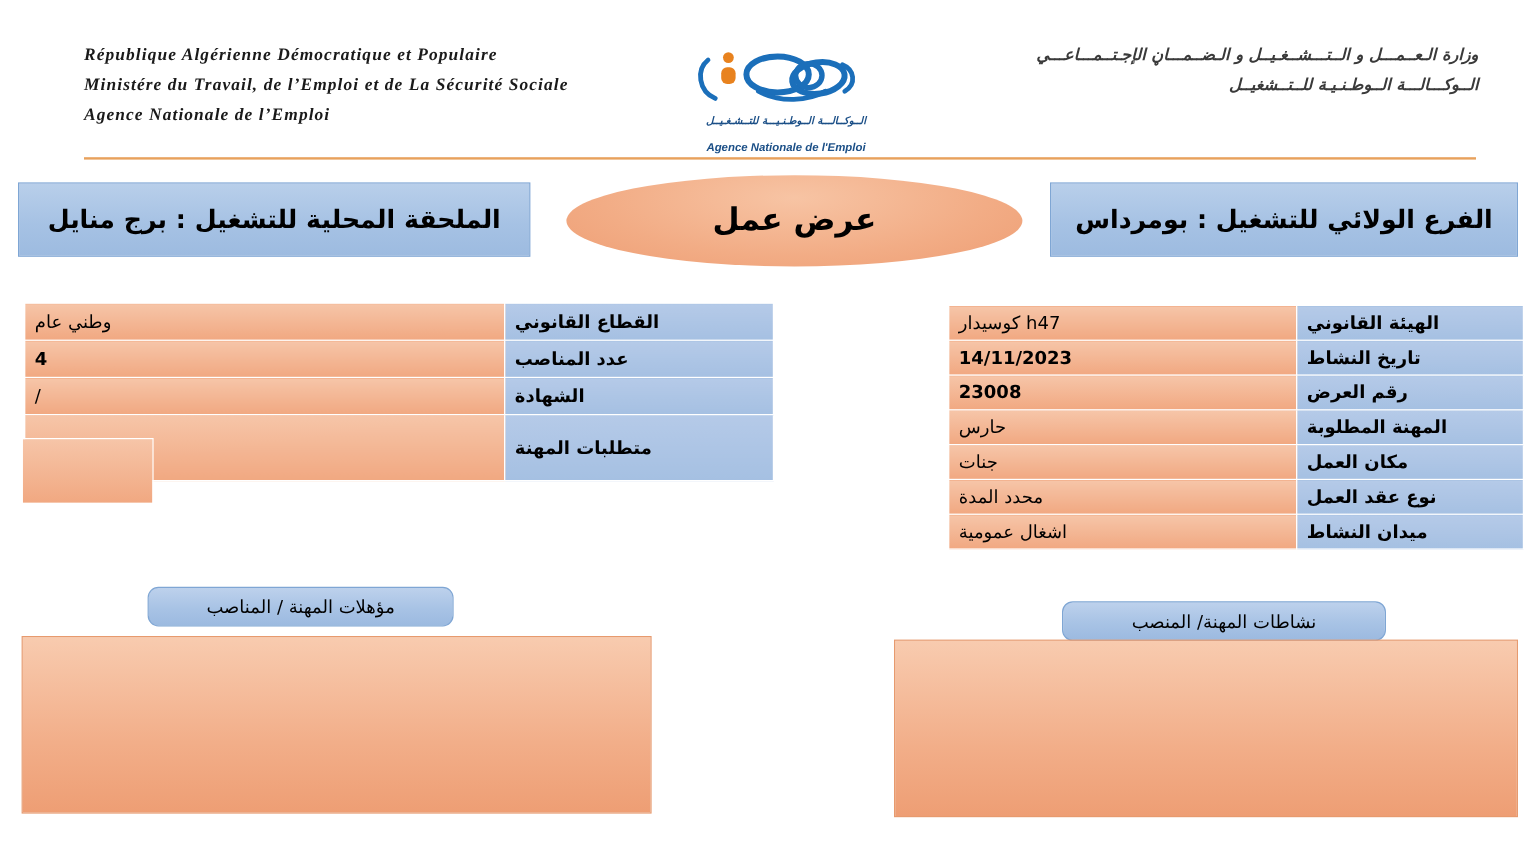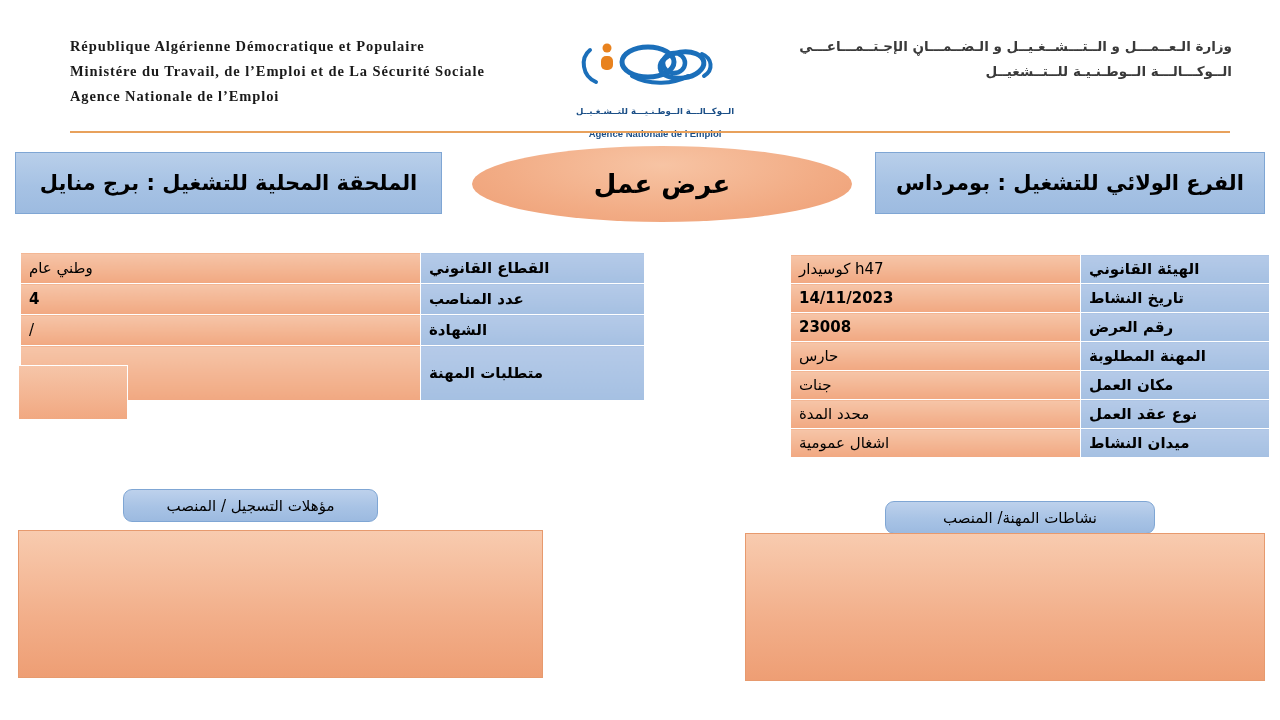--- a/index.html
+++ b/index.html
@@ -15,20 +15,21 @@
     overflow: hidden;
     font-family: "DejaVu Sans", "Liberation Sans", sans-serif;
   }
 
   
   .header {
     position: absolute;
     left: 0; top: 0;
     width: 1280px;
     height: 133px;
+    font-style: italic;
   }
   .header-fr {
     position: absolute;
     left: 70px;
     top: 34px;
     width: 470px;
     text-align: left;
     direction: ltr;
     font-family: "Liberation Serif", "DejaVu Serif", serif;
     font-weight: bold;
@@ -63,21 +64,21 @@
     height: 96px;
     text-align: center;
   }
   .logo-mark { width: 170px; height: 62px; margin: 0 auto; display: block; }
   .logo-cap-ar {
     font-family: "DejaVu Sans", sans-serif;
     font-size: 8.5px;
     font-weight: bold;
     color: #1b4f87;
     letter-spacing: 0.4px;
-    margin-top: 12px;
+    margin-top: 2px;
     direction: rtl;
   }
   .logo-cap-fr {
     font-family: "Liberation Sans", sans-serif;
     font-size: 9.5px;
     font-weight: bold;
     color: #1b4f87;
     direction: ltr;
     margin-top: 12px;
   }
@@ -285,21 +286,21 @@
     <td class="v">5 سنوات خبرة</td>
   </tr>
 </tbody>
   </table>
 
 <div style="position:absolute;left:18px;top:365px;width:110px;height:55px;
             background:linear-gradient(to bottom,#F6C5A8 0%,#F1A881 100%);
             border:1px solid #ffffff;box-sizing:border-box;"></div>
 
 <div class="tab-label tab-left">
-  <span>مؤهلات التسجيل / المنصب</span>
+  <span>مؤهلات المهنة / المناصب</span>
 </div>
 <div class="content-box box-left">
   <span></span>
 </div>
 
 <div class="tab-label tab-right">
   <span>نشاطات المهنة/ المنصب</span>
 </div>
 <div class="content-box box-right">
   <span></span>

